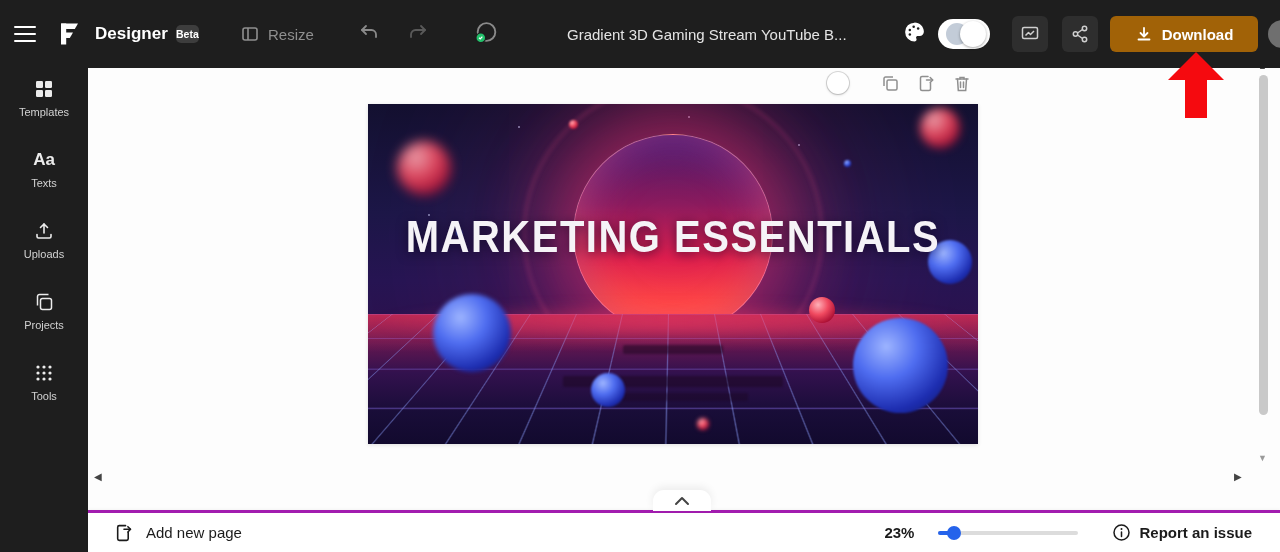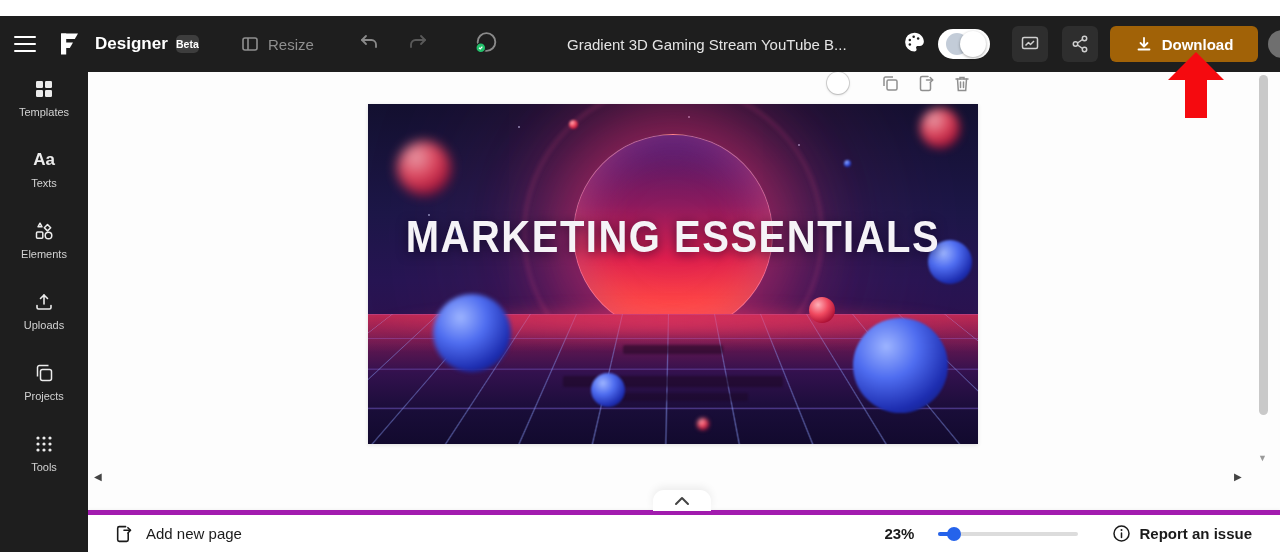--- a/index.html
+++ b/index.html
@@ -1,21 +1,21 @@
 <!DOCTYPE html>
 <html><head>
 <meta charset="utf-8">
 <style>
   * { margin:0; padding:0; box-sizing:border-box; }
   html,body { width:1280px; height:552px; overflow:hidden; background:#fff;
     font-family:"Liberation Sans", sans-serif; }
   body { position:relative; }
 
   
-  .topbar { position:absolute; left:0; top:16px; width:1280px; height:56px;
+  .topbar { position:absolute; left:0; top:0; width:1280px; height:68px;
     background:#1e1e1e; z-index:20; overflow:hidden; }
   .topbar > * { position:absolute; top:50%; transform:translateY(-50%); }
   .hamburger { left:14px; display:flex; align-items:center; cursor:pointer; }
   .logo { left:56px; display:flex; align-items:center; }
   .app-name { left:95px; color:#fff; font-size:17px; font-weight:700; }
   .beta { left:176px; background:#3d3d3d; color:#fff; font-size:10.5px;
     font-weight:600; padding:3px 0; border-radius:5px; }
   .resize-btn { left:240px; display:flex; align-items:center; gap:8px;
     color:#8f8f8f; font-size:15px; cursor:pointer; }
   .undo-btn { left:357px; } .redo-btn { left:406px; }
@@ -122,21 +122,21 @@
     background:#c9c9c9; border-radius:5px; cursor:pointer; }
   .vscroll-down { position:absolute; right:13px; top:398px; font-size:9px;
     color:#9a9a9a; cursor:pointer; line-height:1; }
   .hscroll-left { position:absolute; left:6px; top:416px; font-size:10px;
     color:#444; cursor:pointer; line-height:1; }
   .hscroll-right { position:absolute; left:1146px; top:416px; font-size:10px;
     color:#444; cursor:pointer; line-height:1; }
 
   
   .bottombar { position:absolute; left:88px; bottom:0; width:1192px; height:42px;
-    background:#fff; border-top:5px solid #a21caf; display:flex;
+    background:#fff; border-top:3px solid #a21caf; display:flex;
     align-items:center; z-index:18; box-shadow:0 -1px 3px rgba(0,0,0,.04); }
   .bb-left { display:flex; align-items:center; gap:12px; margin-left:26px;
     cursor:pointer; }
   .bb-left .lbl { font-size:15px; font-weight:500; color:#1b1b1b; }
   .bb-right { margin-left:auto; margin-right:28px; display:flex;
     align-items:center; }
   .zoom-val { font-size:15px; font-weight:700; color:#1b1b1b; }
   .zoom-slider { position:relative; width:140px; height:14px; margin-left:24px;
     cursor:pointer; }
   .zoom-track { position:absolute; left:0; right:0; top:5px; height:4px;
@@ -270,31 +270,20 @@
         </svg>
     </span>
     <span class="lbl">Templates</span>
   </div>
   <div class="side-item">
     <span class="icn aa-glyph">Aa</span>
     <span class="lbl">Texts</span>
   </div>
   <div class="side-item">
     <span class="icn">
-      <svg width="22" height="22" viewBox="0 0 22 22" fill="none" stroke="#ececec" stroke-width="1.5" stroke-linejoin="round">
-          <path d="M14.5 4.5l3.2 3.2-3.2 3.2-3.2-3.2z"></path>
-          <rect x="3.5" y="12" width="6.3" height="6.3" rx="1"></rect>
-          <circle cx="15.5" cy="15.5" r="3.3"></circle>
-          <path d="M7 3.2l2 3.6H5z"></path>
-        </svg>
-    </span>
-    <span class="lbl">Elements</span>
-  </div>
-  <div class="side-item">
-    <span class="icn">
       <svg width="20" height="20" viewBox="0 0 20 20" fill="none" stroke="#ececec" stroke-width="1.6" stroke-linecap="round" stroke-linejoin="round">
           <path d="M10 12V3"></path>
           <path d="M6.5 6.5L10 3l3.5 3.5"></path>
           <path d="M3 13.5v2A1.5 1.5 0 0 0 4.5 17h11a1.5 1.5 0 0 0 1.5-1.5v-2"></path>
         </svg>
     </span>
     <span class="lbl">Uploads</span>
   </div>
   <div class="side-item">
     <span class="icn">

